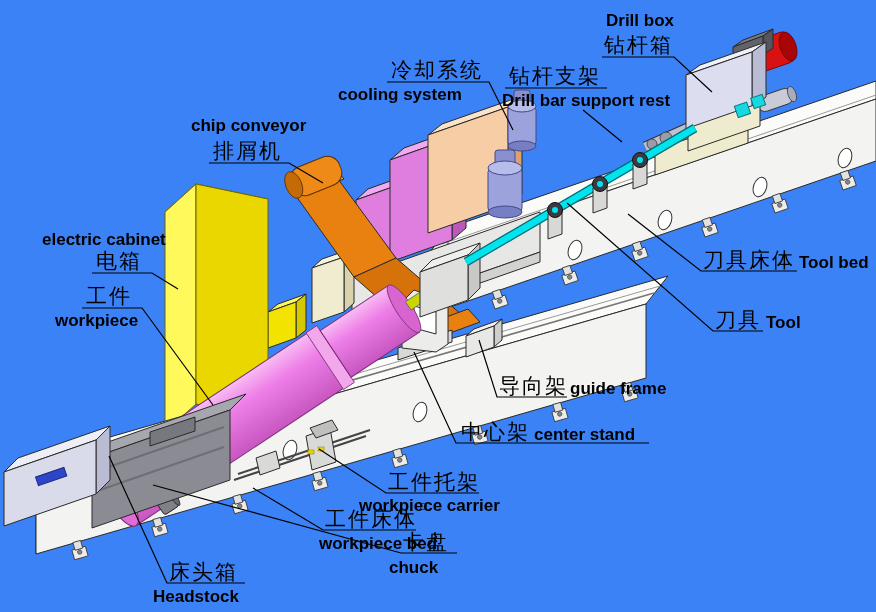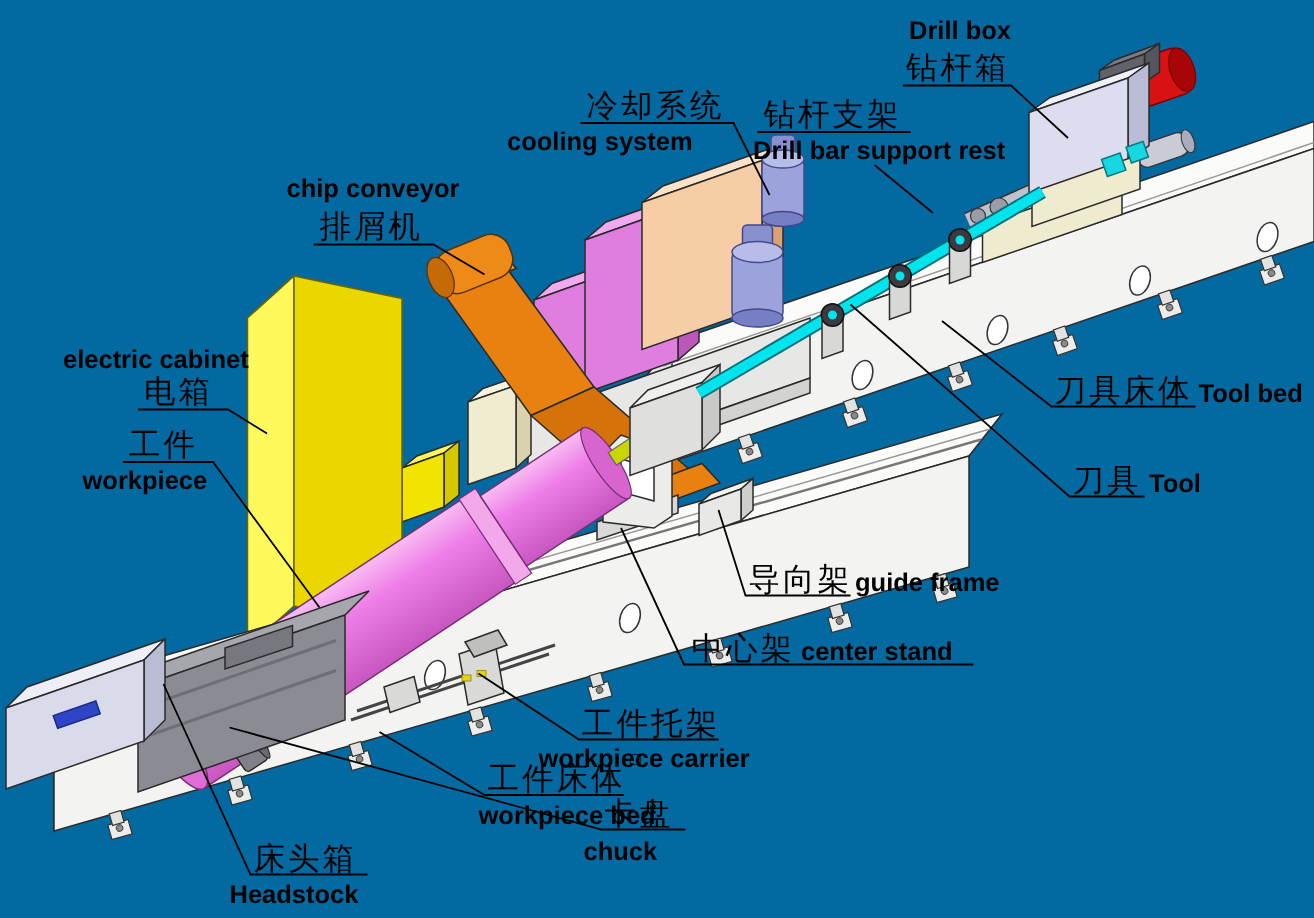--- a/index.html
+++ b/index.html
@@ -1,16 +1,16 @@
 <!DOCTYPE html>
 <html><head>
 <meta charset="utf-8">
 <style>
   html,body{margin:0;padding:0;background:#fff;}
-  #stage{position:relative;width:876px;height:612px;background:#0369a1;overflow:hidden;
+  #stage{position:relative;width:876px;height:612px;background:#3b82f6;overflow:hidden;
          font-family:"Liberation Sans", sans-serif;}
   svg text{fill:#000;}
   .en-lg{font-weight:bold;font-size:17px;}
   .zh{font-size:21px;letter-spacing:2px;font-weight:normal;}
   .zh-sm{font-size:12px;}
   .outline{stroke:#2b2b2b;stroke-width:1;}
   .leader{stroke:#000;stroke-width:1.2;fill:none;}
 </style>
 </head>
 <body>

